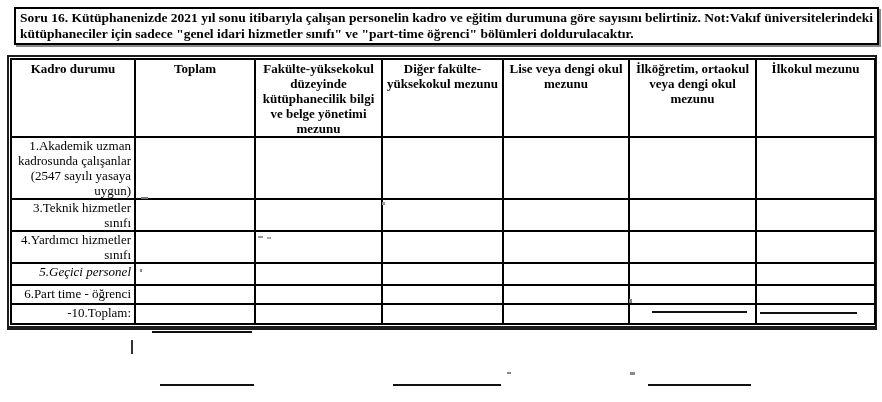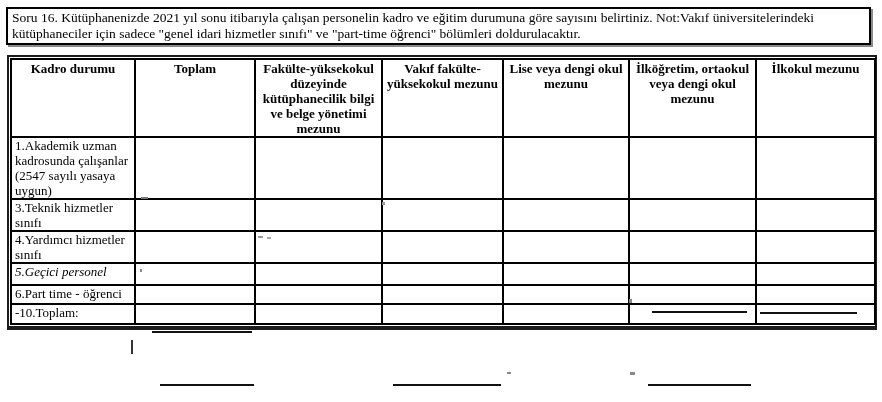--- a/index.html
+++ b/index.html
@@ -10,28 +10,28 @@
     width: 882px;
     height: 402px;
     background: #ffffff;
     position: relative;
     font-family: "Liberation Serif", "DejaVu Serif", serif;
     color: #000;
     overflow: hidden;
   }
   .title-box {
     position: absolute;
-    left: 6px;
+    left: 14px;
     top: 7px;
     width: 853px;
     height: 32px;
     border: 2px solid #000;
     box-shadow: 2px 2px 0 0 #8a8a8a;
     padding: 1px 4px;
-    font-weight: normal;
+    font-weight: bold;
     font-size: 13.5px;
     line-height: 16px;
     background: #fff;
   }
   .table-outer {
     position: absolute;
     left: 7px;
     top: 55px;
     width: 870px;
     border: 2px solid #1c1c1c;
@@ -56,21 +56,21 @@
   th {
     font-weight: bold;
     font-size: 13px;
     line-height: 15px;
     text-align: center;
     padding-top: 1px;
   }
   td.label {
     font-size: 13px;
     line-height: 15px;
-    text-align: left;
+    text-align: right;
     padding-left: 3px;
   }
   td.cell {
     font-size: 13px;
   }
   .artifact {
     position: absolute;
     pointer-events: none;
   }
 </style>
@@ -88,21 +88,21 @@
       <col style="width:121px">
       <col style="width:126px">
       <col style="width:127px">
       <col style="width:119px">
     </colgroup>
     <thead>
       <tr id="header-row">
           <th>Kadro durumu</th>
           <th>Toplam</th>
           <th>Fakülte-yüksekokul düzeyinde kütüphanecilik bilgi ve belge yönetimi mezunu</th>
-          <th>Vakıf fakülte-yüksekokul mezunu</th>
+          <th>Diğer fakülte-yüksekokul mezunu</th>
           <th>Lise veya dengi okul mezunu</th>
           <th>İlköğretim, ortaokul veya dengi okul mezunu</th>
           <th>İlkokul mezunu</th>
         </tr>
     </thead>
     <tbody id="table-body">
         <tr style="height: 58px;">
           <td class="label">1.Akademik uzman kadrosunda çalışanlar (2547 sayılı yasaya uygun)</td>
           <td class="cell"></td>
           <td class="cell"></td>

